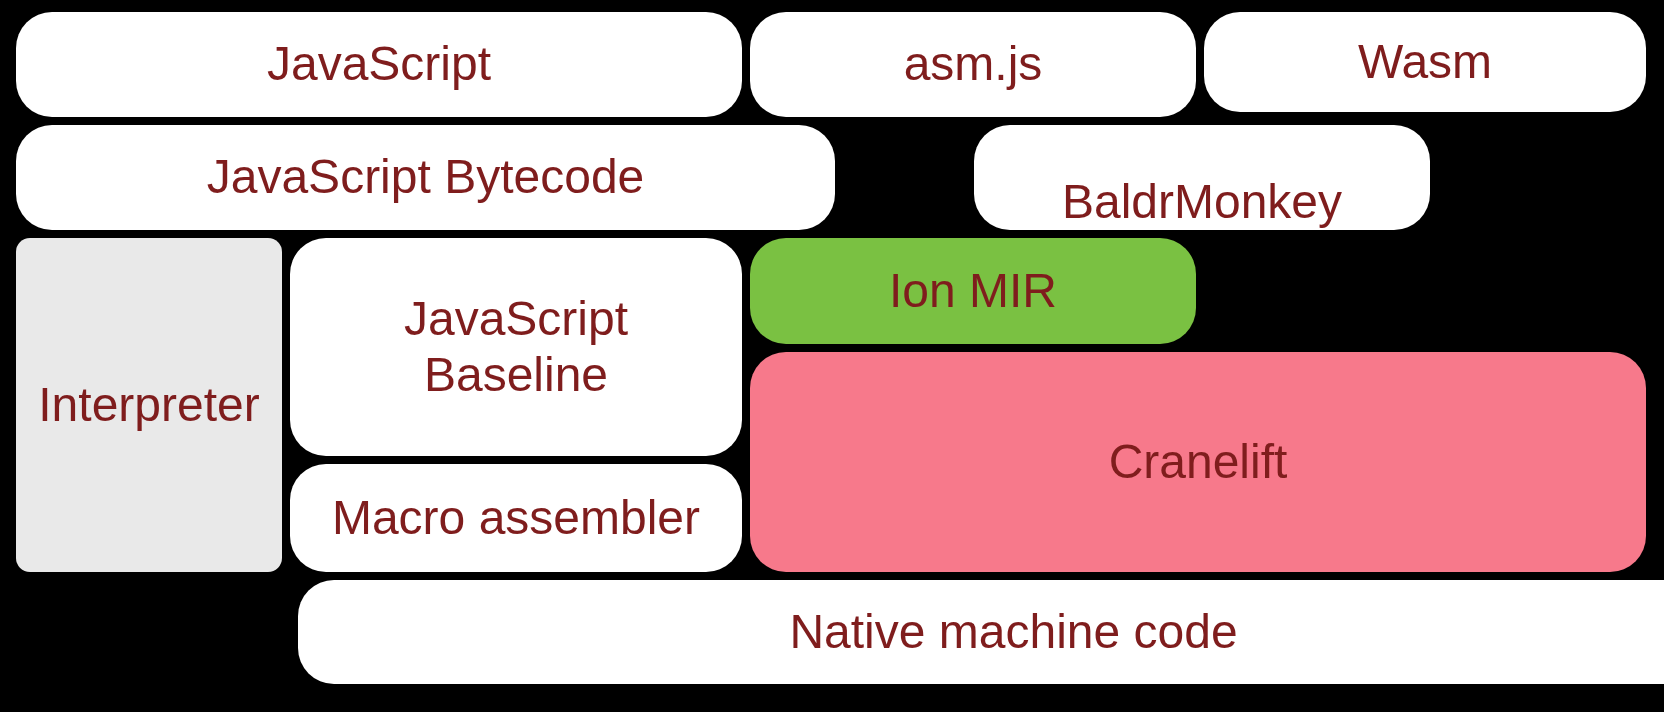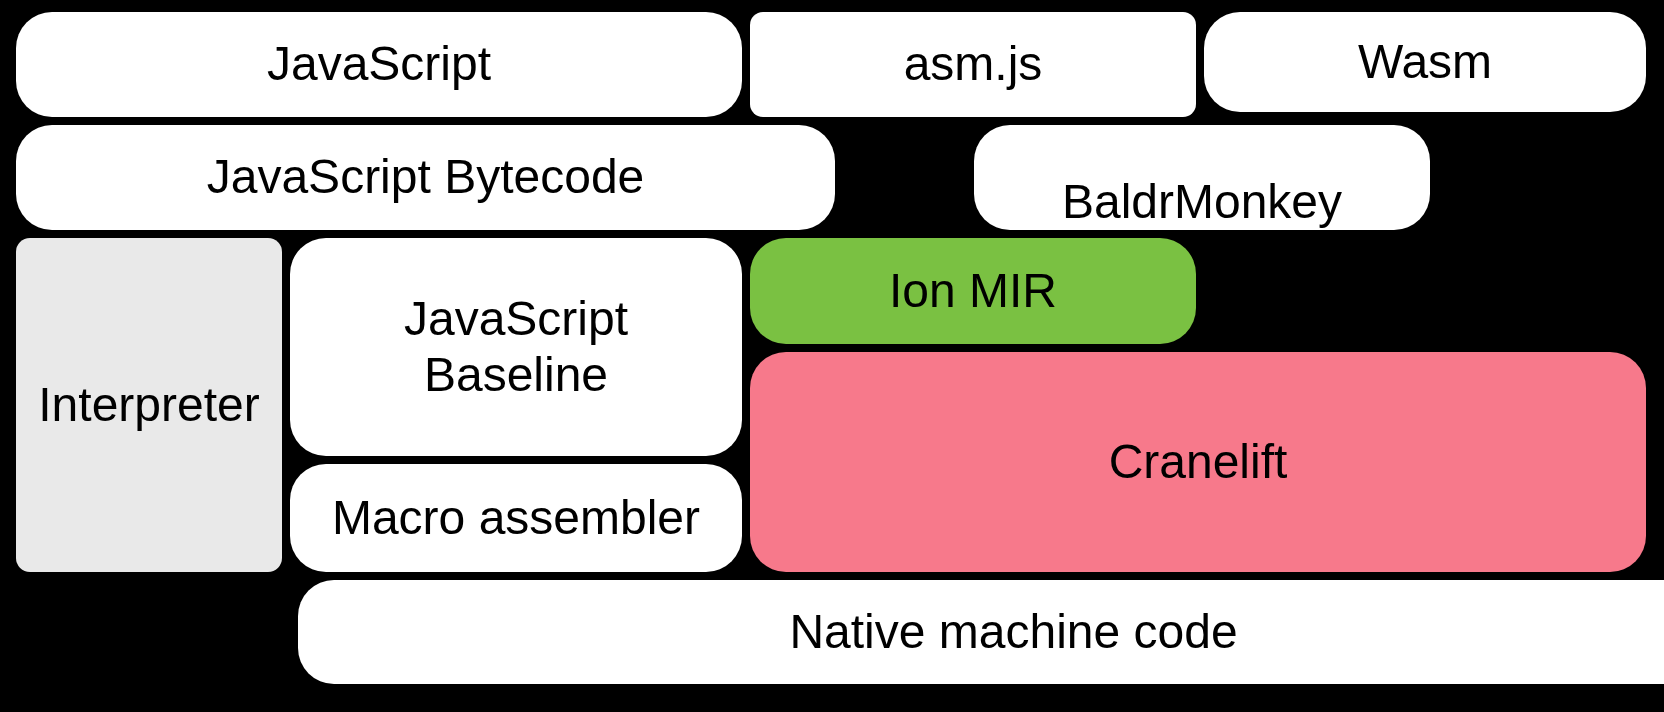--- a/index.html
+++ b/index.html
@@ -12,39 +12,39 @@
     width: 1664px;
     height: 712px;
     background: #000000;
     overflow: hidden;
     font-family: "Liberation Sans", sans-serif;
   }
   .node {
     position: absolute;
     border-radius: 36px;
     background: #ffffff;
-    color: #000000;
+    color: #7f1d1d;
     display: flex;
     align-items: center;
     justify-content: center;
     text-align: center;
     font-size: 48px;
     line-height: 1.17;
     box-sizing: border-box;
   }
   .node .node-label {
     white-space: pre-line;
   }
   .fill-gray  { background: #e9e9e9; border-radius: 14px; }
   .fill-green { background: #7ac142; }
   .fill-pink  { background: #f7798b; }
 
   
   #n-javascript   { left: 16px;   top: 12px;  width: 726px;  height: 105px; }
-  #n-asmjs        { left: 750px;  top: 12px;  width: 446px;  height: 105px; border-radius: 13px; }
+  #n-asmjs        { left: 750px;  top: 12px;  width: 446px;  height: 105px; }
   #n-wasm         { left: 1204px; top: 12px;  width: 442px;  height: 100px; }
   #n-bytecode     { left: 16px;   top: 125px; width: 819px;  height: 105px; }
   #n-baldrmonkey  { left: 974px;  top: 125px; width: 456px;  height: 105px; align-items: flex-end; }
   #n-interpreter  { left: 16px;   top: 238px; width: 266px;  height: 334px; }
   #n-baseline     { left: 290px;  top: 238px; width: 452px;  height: 218px; }
   #n-ionmir       { left: 750px;  top: 238px; width: 446px;  height: 106px; }
   #n-cranelift    { left: 750px;  top: 352px; width: 896px;  height: 220px; }
   #n-macroasm     { left: 290px;  top: 464px; width: 452px;  height: 108px; }
   #n-native       { left: 290px;  top: 580px; width: 1431px; height: 104px; margin-left: 8px; }
 </style>

